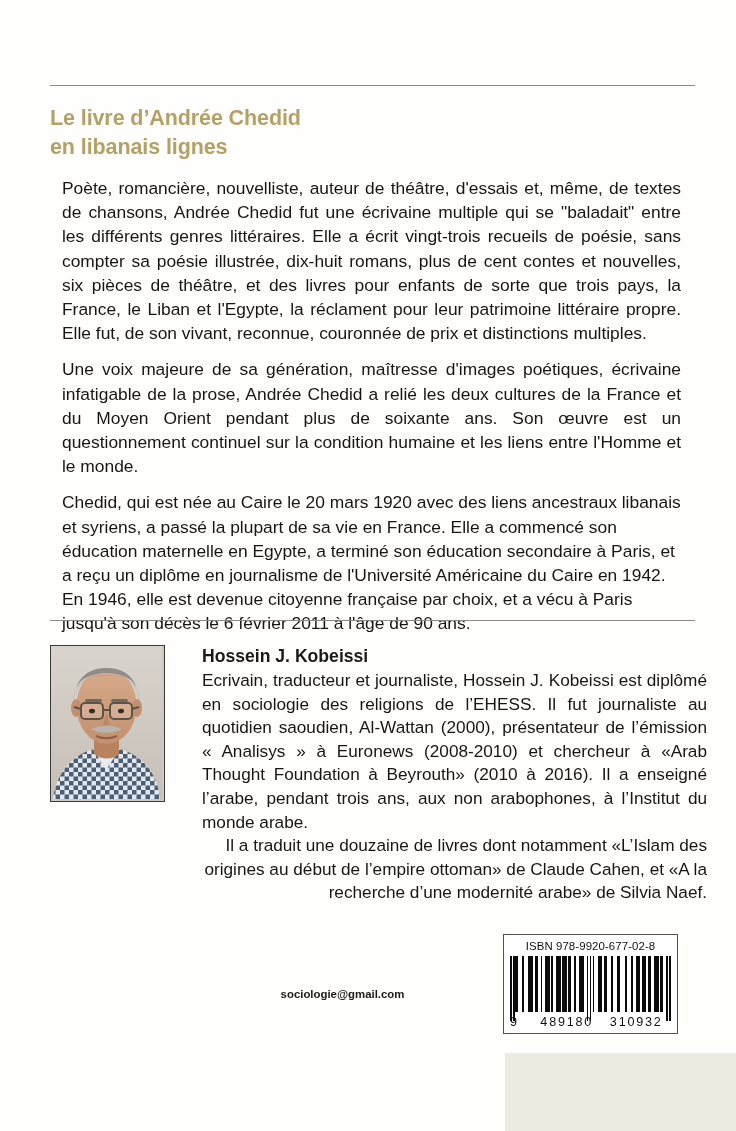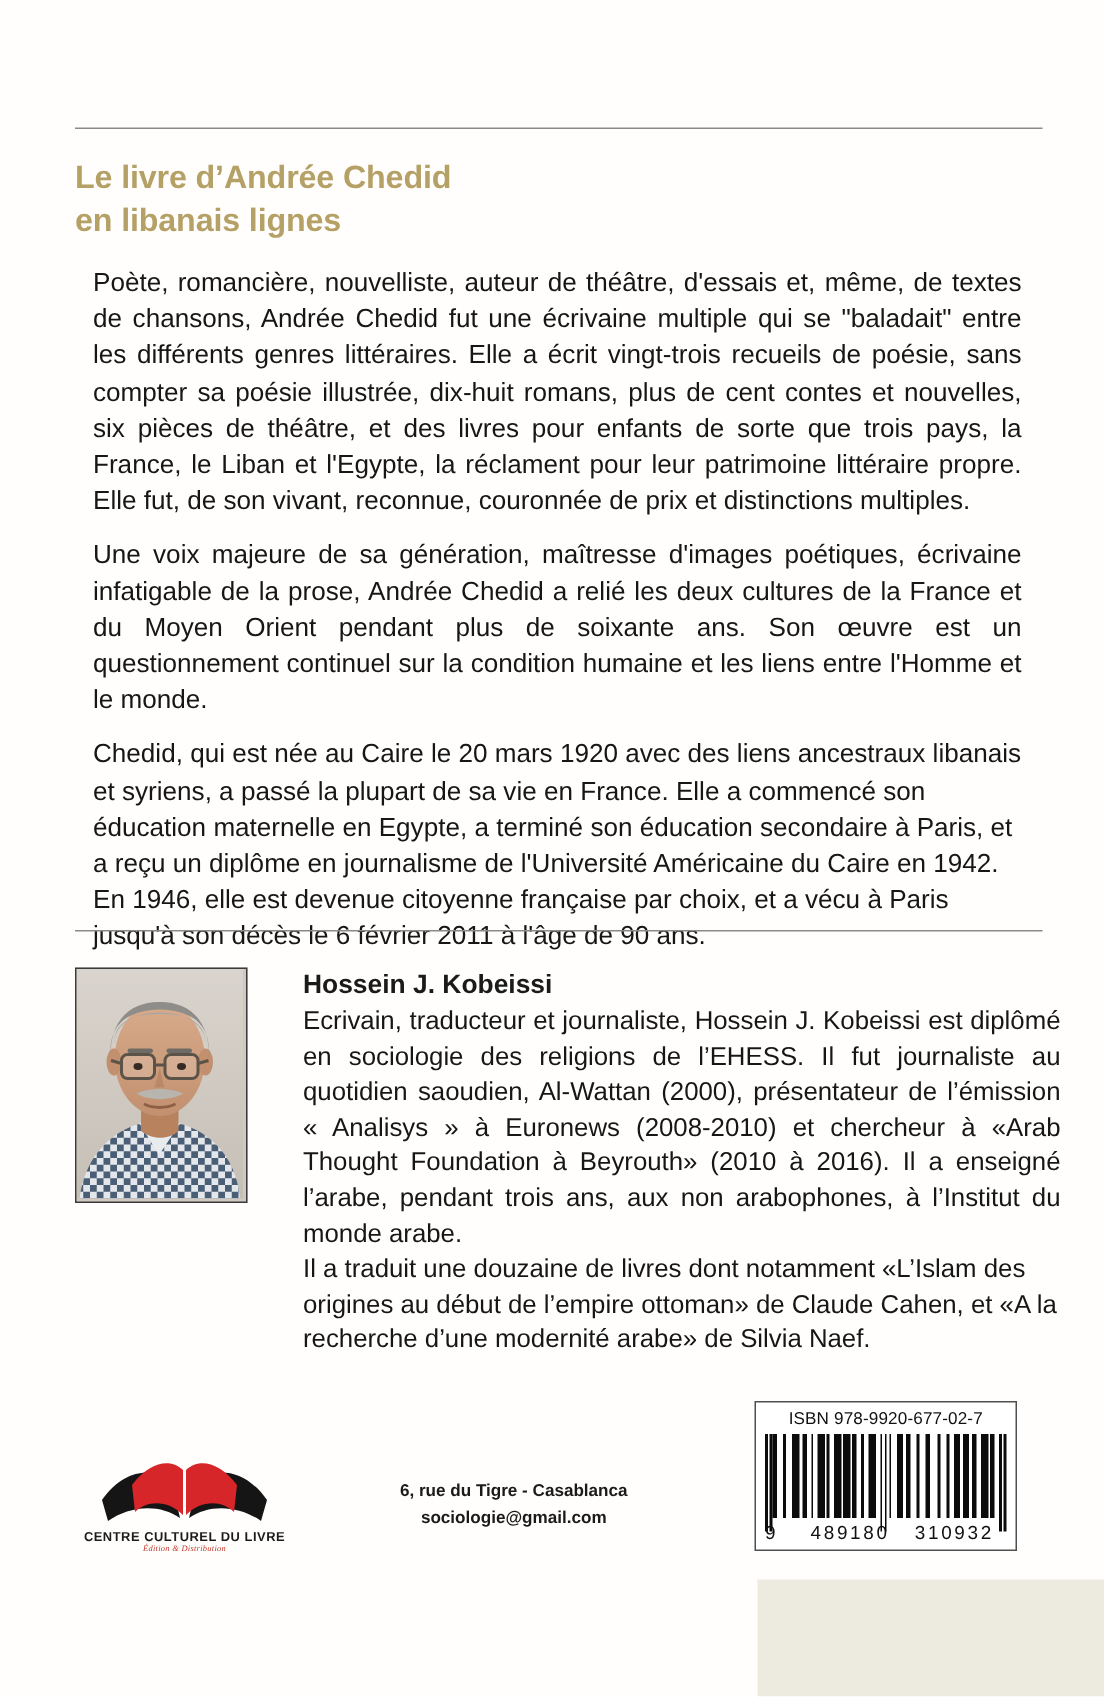--- a/index.html
+++ b/index.html
@@ -108,21 +108,21 @@
     line-height: 23px;
     margin: 0 0 1px 0;
   }
   .author-bio {
     font-size: 17.2px;
     line-height: 23.6px;
     text-align: justify;
     color: #161616;
   }
   .author-bio p { margin: 0; text-align: justify; }
-  .author-bio p.last { text-align: left; }
+  .author-bio p.last { text-align: right; }
 
   
   .logo-block {
     position: absolute;
     left: 48px;
     top: 966px;
     width: 150px;
     text-align: center;
   }
   .logo-mark { width: 150px; height: 52px; display: block; }
@@ -284,42 +284,27 @@
 
     <div class="author-text">
       <div class="author-name">Hossein J. Kobeissi</div>
       <div class="author-bio">
         <p>Ecrivain, traducteur et journaliste, Hossein J. Kobeissi est diplômé en sociologie des religions de l’EHESS. Il fut journaliste au quotidien saoudien, Al-Wattan (2000), présentateur de l’émission « Analisys » à Euronews  (2008-2010) et chercheur à «Arab Thought Foundation à Beyrouth» (2010 à 2016). Il a enseigné l’arabe, pendant trois ans, aux non arabophones, à l’Institut du monde arabe.</p>
         <p class="last">Il a traduit une douzaine de livres dont notamment «L’Islam des origines au début  de l’empire ottoman» de Claude Cahen, et «A la recherche d’une modernité arabe» de Silvia Naef.</p>
       </div>
     </div>
   </div>
 
-  <div class="logo-block">
-    <svg class="logo-mark" viewBox="0 0 150 52">
-
-      <path d="M20 34 C 34 14, 52 12, 66 20 L 72 46 C 58 36, 38 38, 24 48 Z" fill="#151515"></path>
-      <path d="M130 34 C 116 14, 98 12, 84 20 L 78 46 C 92 36, 112 38, 126 48 Z" fill="#151515"></path>
-
-      <path d="M40 24 C 52 8, 66 6, 74 14 L 74 44 C 64 34, 50 34, 42 42 Z" fill="#d6262a"></path>
-      <path d="M110 24 C 98 8, 84 6, 76 14 L 76 44 C 86 34, 100 34, 108 42 Z" fill="#d6262a"></path>
-
-      <path d="M74 14 L76 14 L76 44 L74 44 Z" fill="#ffffff"></path>
-    </svg>
-    <div class="logo-name">CENTRE CULTUREL DU LIVRE</div>
-    <div class="logo-tagline">Édition &amp; Distribution</div>
-  </div>
 
   <div class="contact-block">
-    <div>6, rue du Tigre - Casablanca</div>
     <div>sociologie@gmail.com</div>
   </div>
 
   <div class="barcode-box">
-    <div class="isbn-text">ISBN 978-9920-677-02-7</div>
+    <div class="isbn-text">ISBN 978-9920-677-02-8</div>
     <div class="barcode-bars">
         <span class="bar guard" style="width:1.60px"></span>
         <span class="bar space guard" style="width:1.60px"></span>
         <span class="bar guard" style="width:1.60px"></span>
         <span class="bar" style="width:3.10px"></span>
         <span class="bar space" style="width:4.65px"></span>
         <span class="bar" style="width:1.55px"></span>
         <span class="bar space" style="width:4.65px"></span>
         <span class="bar" style="width:4.65px"></span>
         <span class="bar space" style="width:1.55px"></span>

